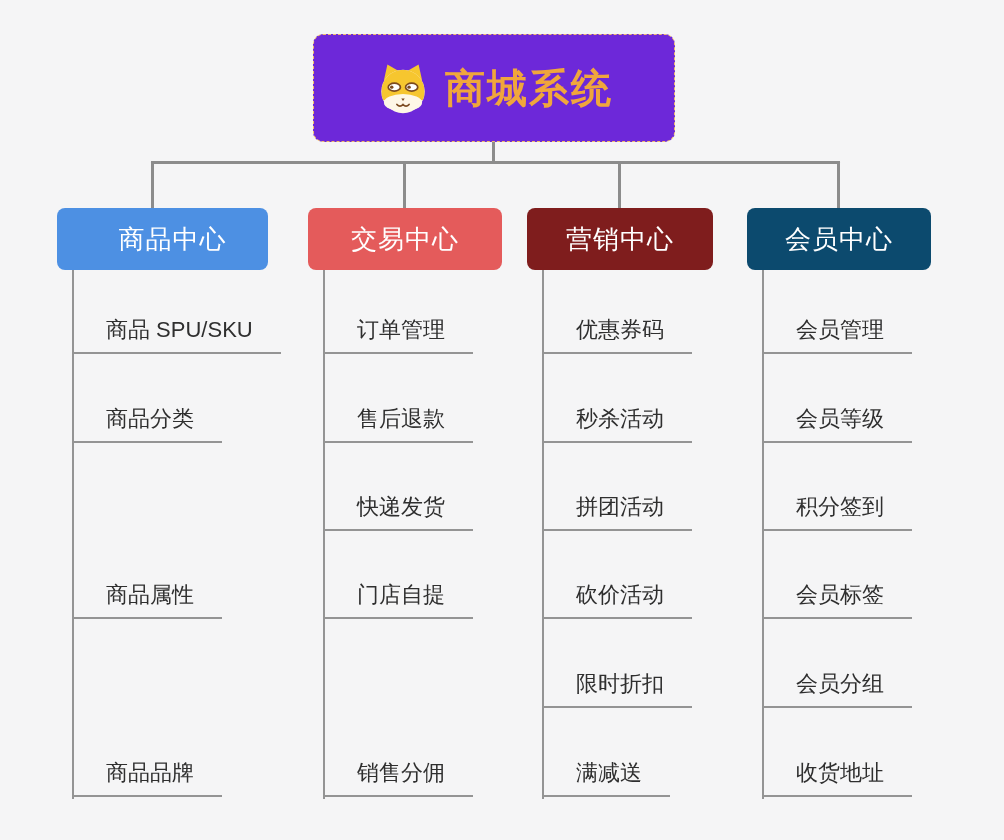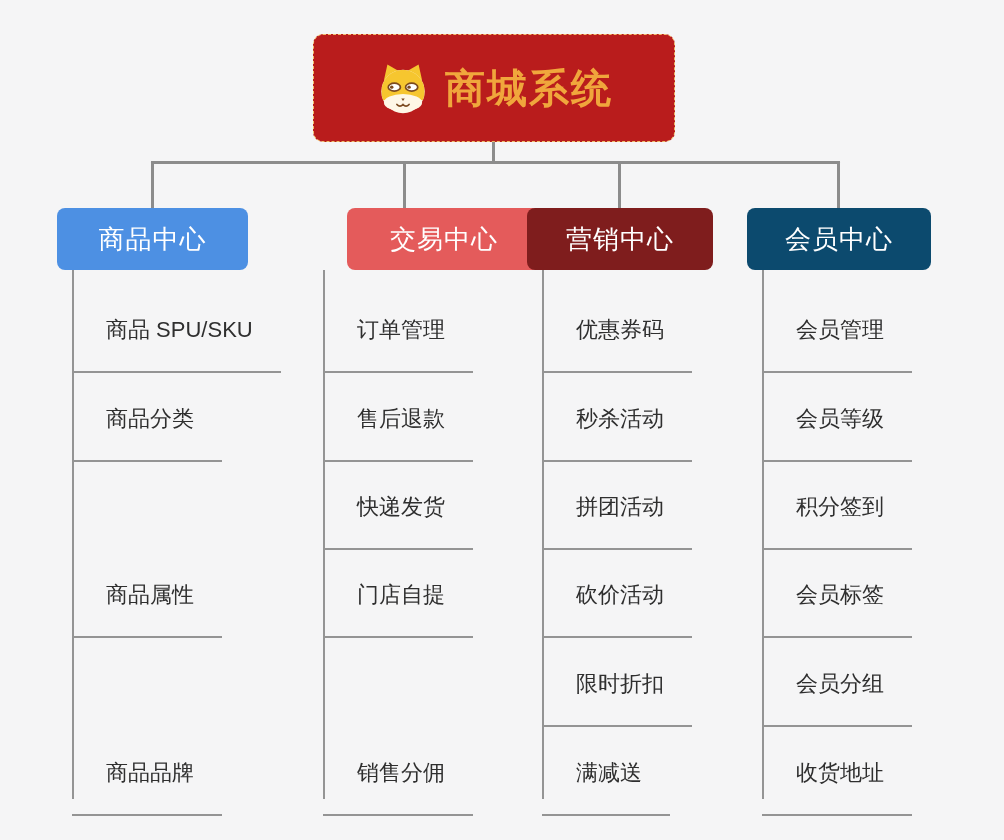--- a/index.html
+++ b/index.html
@@ -17,44 +17,44 @@
   .line{position:absolute;background:#8c8c8c;}
   .root-stem{left:492px;top:141px;width:3px;height:22px;}
   .hbar{left:151px;top:161px;width:689px;height:3px;border-radius:2px;}
   .drop{width:3px;top:161px;height:48px;}
   .drop-0{left:151px}.drop-1{left:403px}.drop-2{left:618px}.drop-3{left:837px}
   .trunk{position:absolute;width:2px;top:270px;height:529px;background:#949494;}
   .t-0{left:72px}.t-1{left:323px}.t-2{left:542px}.t-3{left:762px}
   
   .root-node{
     position:absolute;left:313px;top:34px;width:362px;height:108px;
-    background:#b91c1c;border:1px dashed #f1bd69;border-radius:10px;
+    background:#6d28d9;border:1px dashed #f1bd69;border-radius:10px;
     box-sizing:border-box;
     display:flex;align-items:center;justify-content:center;gap:14px;
   }
   .root-title{
     font-size:40px;font-weight:600;color:#f0a63c;letter-spacing:2px;white-space:nowrap;
   }
   .doge{flex:0 0 auto;}
   
   .branch-node{
     position:absolute;top:208px;height:62px;
     display:flex;align-items:center;justify-content:center;
     color:#ffffff;font-size:26px;font-weight:500;letter-spacing:1px;
     border-radius:8px;white-space:nowrap;
   }
-  .bn-0{left:57px;width:191px;background:#4d90e3;}
-  .bn-1{left:308px;width:194px;background:#e45b5b;margin-left:39px;}
+  .bn-0{left:57px;width:191px;background:#4d90e3;padding-left:20px;}
+  .bn-1{left:308px;width:194px;background:#e45b5b;}
   .bn-2{left:527px;width:186px;background:#7f1d1d;}
   .bn-3{left:747px;width:184px;background:#0c4a6e;}
   
   .leaf{
     position:absolute;
     font-size:22px;line-height:33px;color:#2f2f2f;
-    padding:0 28px 25px 34px;
+    padding:0 28px 6px 34px;
     border-bottom:2px solid #949494;
     white-space:nowrap;
   }
   .col-0{left:72px}.col-1{left:323px}.col-2{left:542px}.col-3{left:762px}
   .row-0{top:313px}.row-1{top:402px}.row-2{top:490px}
   .row-3{top:578px}.row-4{top:667px}.row-5{top:756px}
 </style>
 </head>
 <body>
 

